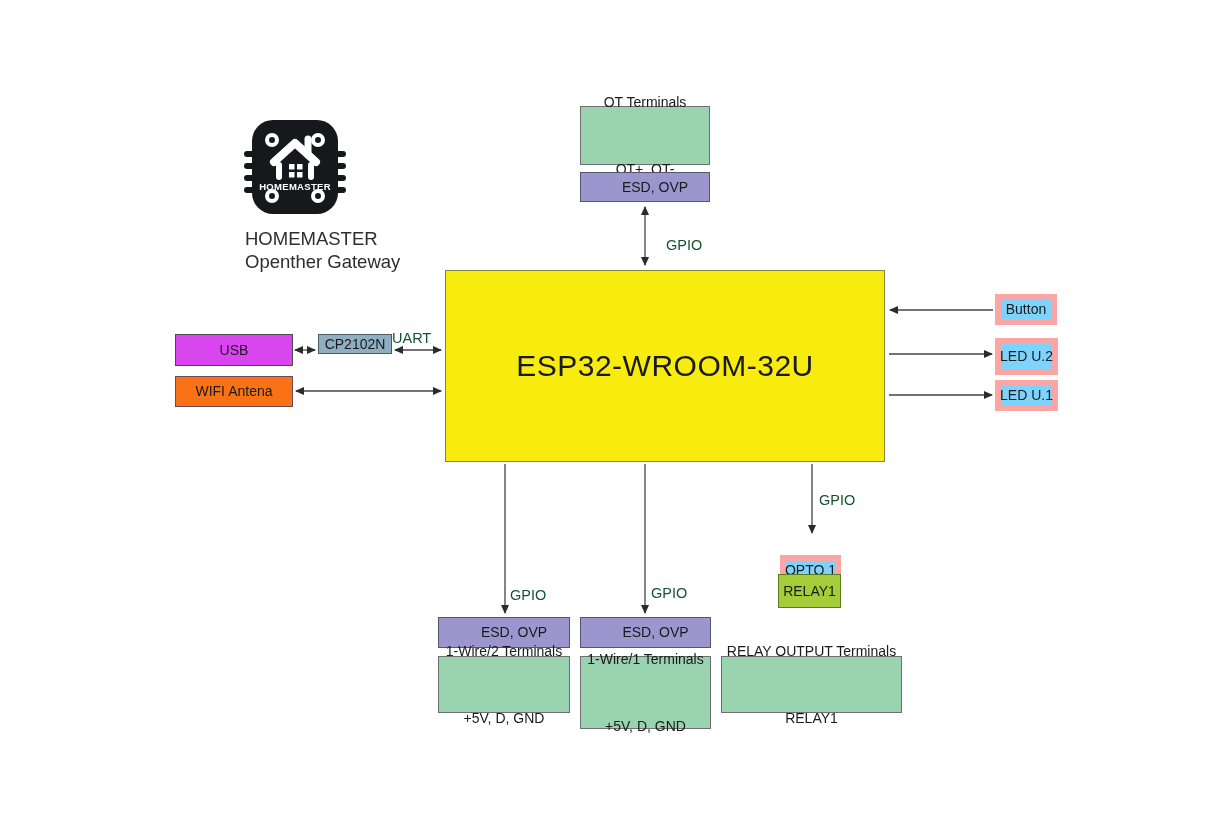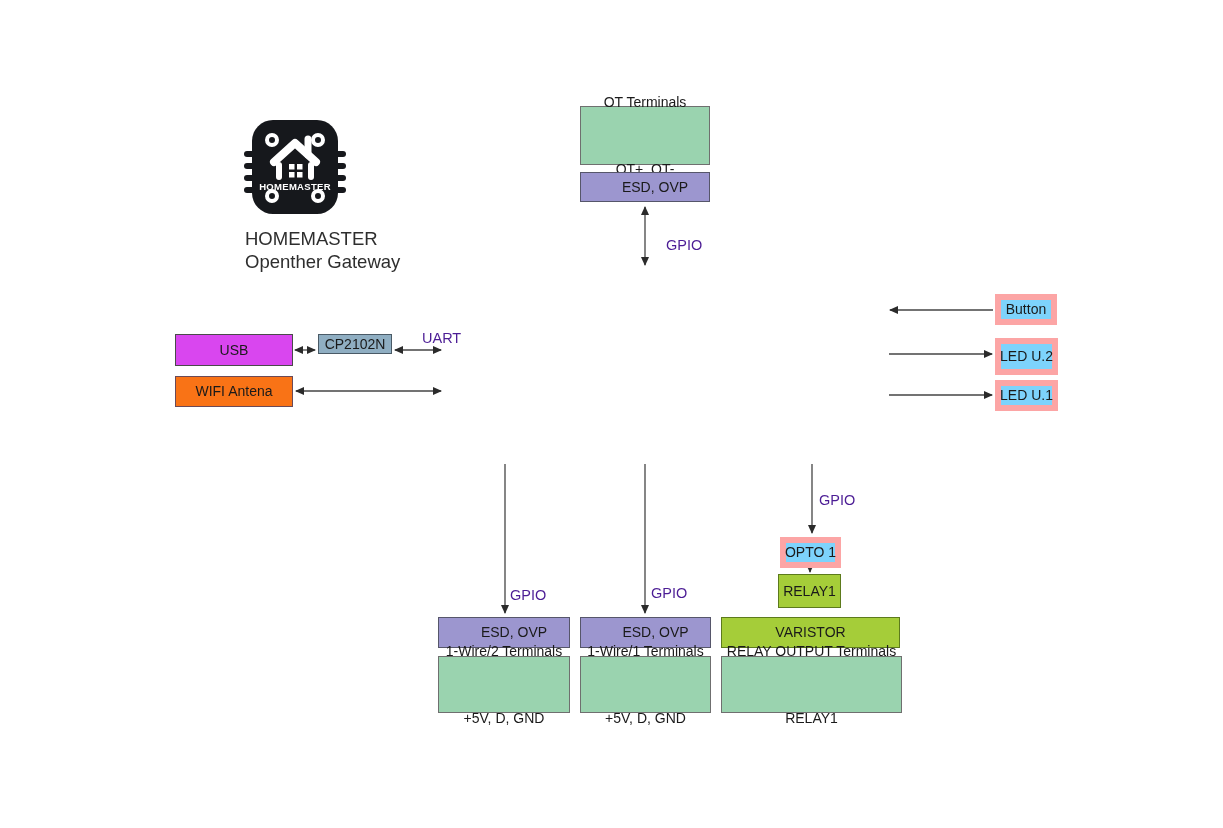--- a/index.html
+++ b/index.html
@@ -22,21 +22,21 @@
   .mint    { background:#9AD3AF; border:1px solid #6f6f6f;gap:47px; }
   .purple  { background:#9C96CF; border:1px solid #56566a;padding-left:20px; }
   .yellow  { background:#F8EC0F; border:1px solid #84843c; }
   .gray    { background:#d946ef; border:1px solid #4a4a4a; }
   .steel   { background:#8FAEC2; border:1px solid #4a5a66; }
   .pink    { background:#f97316; border:1px solid #6a4a58; }
   .magenta { background:#7dd3fc; border:6px solid #fca5a5; }
   .lime    { background:#A5CD39; border:1px solid #5c7a1c; }
   .esp32-label { font-size:30px; letter-spacing:0.5px; }
   .conn-label {
-    position:absolute; font-size:14.5px; color:#4c1d95; white-space:nowrap;
+    position:absolute; font-size:14.5px; color:#14532d; white-space:nowrap;
   }
   #arrow-layer { position:absolute; left:0; top:0; pointer-events:none; }
   #brand {
     position:absolute; left:245px; top:227px;
     font-size:18.5px; line-height:23px; color:#2e2e2e;
   }
   #brand span { display:block; }
   #logo { position:absolute; left:243px; top:115px; }
 </style>
 </head>
@@ -96,35 +96,38 @@
       <line x1="993" y1="310" x2="890" y2="310" marker-end="url(#ah)"></line>
       <line x1="889" y1="354" x2="992" y2="354" marker-end="url(#ah)"></line>
       <line x1="889" y1="395" x2="992" y2="395" marker-end="url(#ah)"></line>
       <line x1="505" y1="464" x2="505" y2="613" marker-end="url(#ah)"></line>
       <line x1="645" y1="464" x2="645" y2="613" marker-end="url(#ah)"></line>
       <line x1="812" y1="464" x2="812" y2="533" marker-end="url(#ah)"></line>
       <line x1="810" y1="565" x2="810" y2="572" marker-end="url(#ah)"></line>
     </g>
   </svg>
 
-  <span class="conn-label" style="left:422px;top:330px">UART</span>
+  <span class="conn-label" style="left:392px;top:330px">UART</span>
   <span class="conn-label" style="left:666px;top:237px">GPIO</span>
   <span class="conn-label" style="left:510px;top:587px">GPIO</span>
   <span class="conn-label" style="left:651px;top:585px">GPIO</span>
   <span class="conn-label" style="left:819px;top:492px">GPIO</span>
 
   <div class="box mint" style="left:580px;top:106px;width:130px;height:59px">
     <span>OT Terminals</span>
     <span>OT+, OT-</span>
   </div>
 
   <div class="box purple" style="left:580px;top:172px;width:130px;height:30px">
     <span>ESD, OVP</span>
   </div>
 
+  <div class="box yellow" style="left:445px;top:270px;width:440px;height:192px">
+    <span class="esp32-label">ESP32-WROOM-32U</span>
+  </div>
 
   <div class="box gray" style="left:175px;top:334px;width:118px;height:32px">
     <span>USB</span>
   </div>
 
   <div class="box steel" style="left:318px;top:334px;width:74px;height:20px">
     <span>CP2102N</span>
   </div>
 
   <div class="box pink" style="left:175px;top:376px;width:118px;height:31px">
@@ -149,35 +152,32 @@
 
   <div class="box purple" style="left:580px;top:617px;width:131px;height:31px">
     <span>ESD, OVP</span>
   </div>
 
   <div class="box mint" style="left:438px;top:656px;width:132px;height:57px">
     <span>1-Wire/2 Terminals</span>
     <span>+5V, D, GND</span>
   </div>
 
-  <div class="box mint" style="left:580px;top:656px;width:131px;height:57px">
+  <div class="box mint" style="left:580px;top:656px;width:131px;height:73px">
     <span>1-Wire/1 Terminals</span>
     <span>+5V, D, GND</span>
   </div>
 
-  <div class="box magenta" style="left:780px;top:537px;width:61px;height:31px">
+  <div class="box magenta" style="left:780px;top:555px;width:61px;height:31px">
     <span>OPTO 1</span>
   </div>
 
   <div class="box lime" style="left:778px;top:574px;width:63px;height:34px">
     <span>RELAY1</span>
   </div>
 
-  <div class="box lime" style="left:721px;top:617px;width:179px;height:31px">
-    <span>VARISTOR</span>
-  </div>
 
   <div class="box mint" style="left:721px;top:656px;width:181px;height:57px">
     <span>RELAY OUTPUT Terminals</span>
     <span>RELAY1</span>
   </div>
 
 </div>
 
 </body></html>

